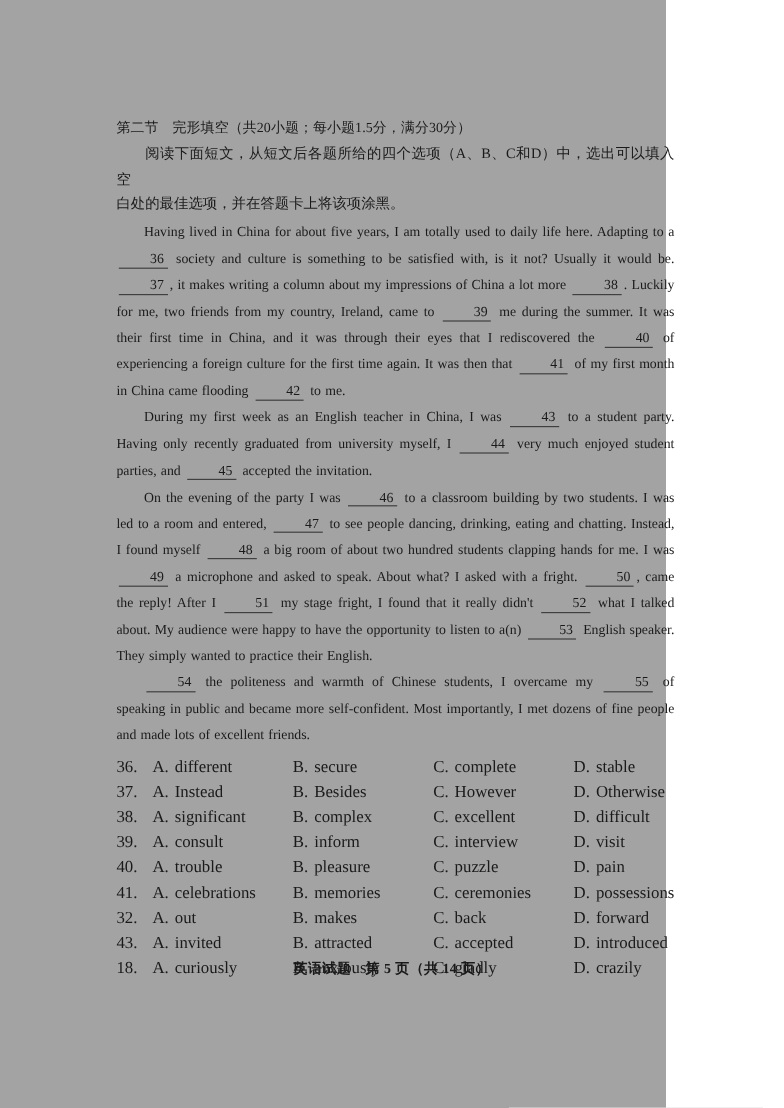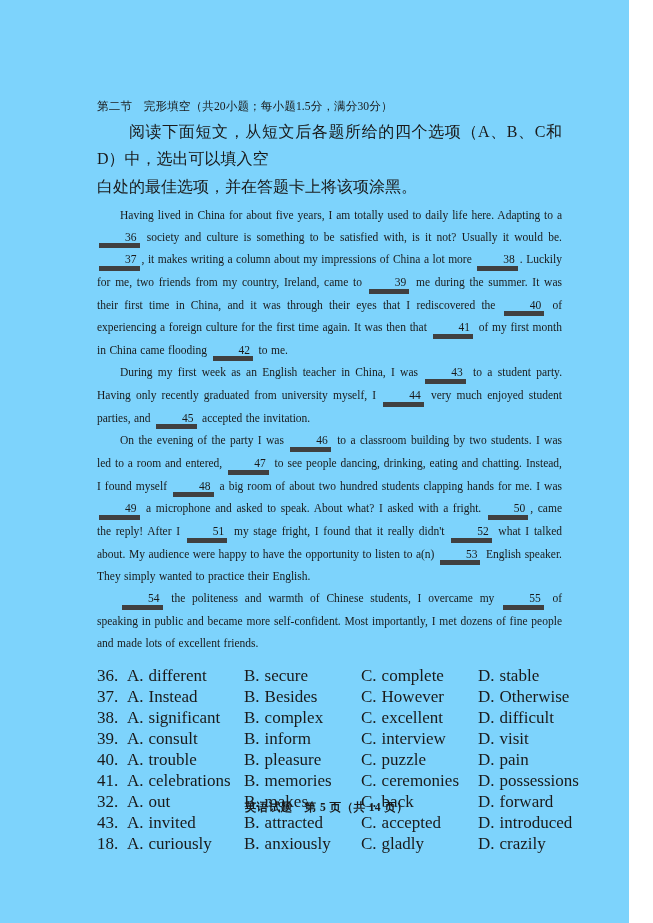--- a/index.html
+++ b/index.html
@@ -11,43 +11,43 @@
     width: 653px;
     height: 923px;
     position: relative;
     font-family: "Liberation Serif", "DejaVu Serif", serif;
     color: #1a1a1a;
     overflow: hidden;
   }
   .page {
     position: absolute;
     left: 0; top: 0;
-    width: 629px;
+    width: 555px;
     height: 923px;
-    background: #7dd3fc;
+    background: #a3a3a3;
   }
   .content {
     position: absolute;
     left: 97px;
     top: 98px;
     width: 465px;
   }
 
   
   .section-head {
     font-size: 11.6px;
     line-height: 1.55;
     letter-spacing: 0.1px;
     white-space: nowrap;
     margin-bottom: 2px;
   }
   .cn { font-family: "Liberation Serif", "DejaVu Serif", serif; }
 
   .instructions {
-    font-size: 16px;
+    font-size: 12px;
     line-height: 1.72;
     text-align: justify;
     text-justify: inter-ideograph;
     margin-bottom: 3px;
   }
   .instructions .first-line { text-indent: 2em; }
 
   
   .passage p {
     margin: 0;
@@ -56,36 +56,36 @@
     text-align: justify;
     text-indent: 2em;
     letter-spacing: 0.0px;
     word-spacing: 0.6px;
   }
 
   .blank {
     display: inline-block;
     min-width: 30px;
     text-align: right;
-    border-bottom: 5px solid #404040;
+    border-bottom: 1px solid #404040;
     line-height: 1.1;
     margin: 0 2px;
     padding: 0 3px;
   }
 
   
   .options {
     margin-top: 9px;
   }
   .opt-row {
     display: flex;
-    font-size: 17px;
+    font-size: 14px;
     line-height: 1.0;
     height: 21px;
-    align-items: flex-end;
+    align-items: flex-start;
     word-spacing: 1px;
   }
   .opt-num {
     width: 30px;
     flex: 0 0 30px;
   }
   .opt-cell {
     flex: 0 0 117px;
     white-space: nowrap;
   }

